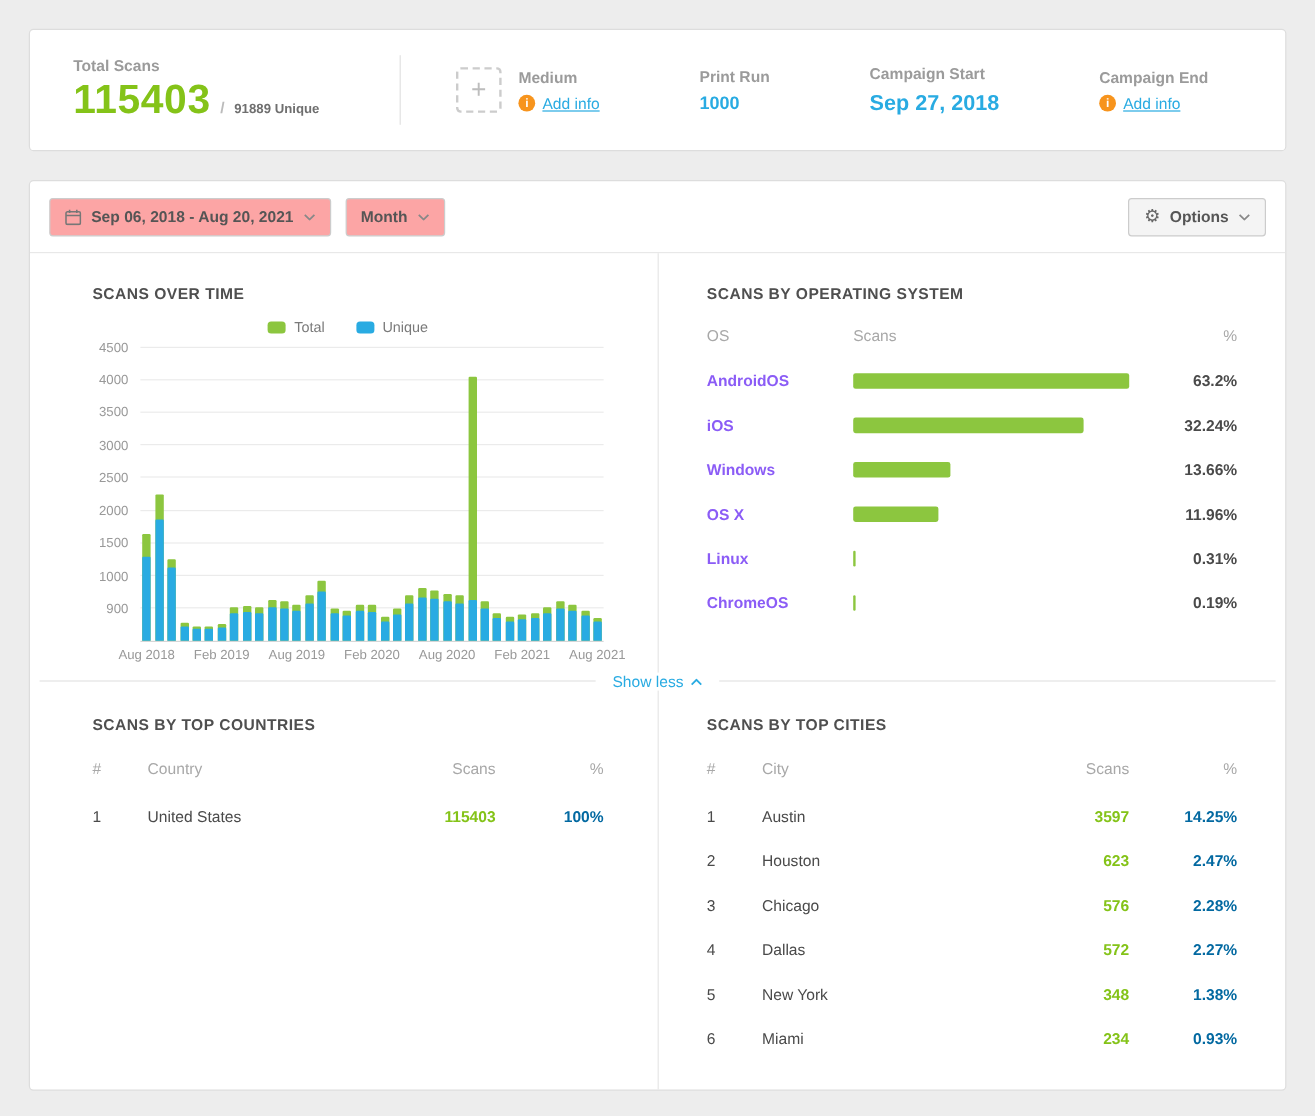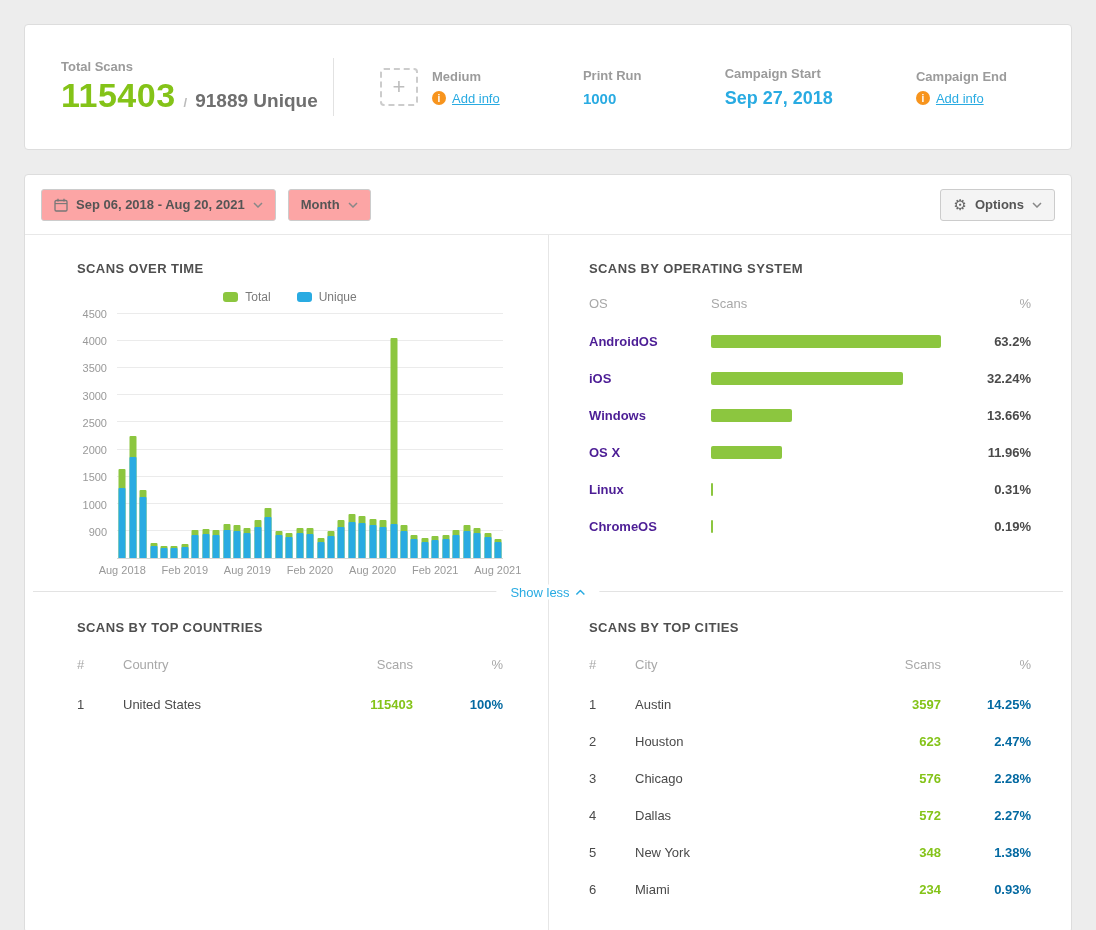--- a/index.html
+++ b/index.html
@@ -10,27 +10,27 @@
     color: #4a4a4a;
   }
   .page { padding: 24px; }
   .card {
     background: #fff;
     border: 1px solid #ddd;
     border-radius: 4px;
   }
 
   
-  .summary-card { height: 126px; display: flex; align-items: center; padding: 0 36px; }
+  .summary-card { height: 102px; display: flex; align-items: center; padding: 0 36px; }
   .sum-left { width: 272px; }
   .sum-label { font-size: 13px; font-weight: bold; color: #9b9b9b; }
   .sum-number-row { display: flex; align-items: baseline; gap: 8px; margin-top: 2px; }
   .big-number { font-size: 34px; font-weight: bold; color: var(--greenText, #84c318); letter-spacing: .5px; }
   .slash { color: #bbb; font-size: 13px; font-weight: bold; }
-  .unique { color: #6f6f6f; font-size: 19px; font-weight: bold; }
+  .unique { color: #6f6f6f; font-size: 11px; font-weight: bold; }
   .vdiv { width: 1px; height: 58px; background: #e2e2e2; }
   .sum-cols { flex: 1; display: flex; justify-content: space-between; padding: 0 28px 0 46px; align-items: center; }
   .sum-col .sum-label { margin-bottom: 7px; }
   .medium-col { display: flex; align-items: center; gap: 14px; }
   .dashed-box {
     width: 38px; height: 38px; border: 2px dashed #ccc; border-radius: 4px;
     display: flex; align-items: center; justify-content: center; cursor: pointer; background: #fff;
   }
   .plus { color: #bdbdbd; font-size: 22px; font-weight: 300; line-height: 1; }
   .addinfo-row { display: flex; align-items: center; gap: 6px; }
@@ -75,21 +75,21 @@
   .bar-total { background: var(--green, #8cc63f); z-index: 1; }
   .bar-unique { background: var(--blue, #29abe2); z-index: 2; }
   .xaxis { position: relative; height: 22px; margin-left: 40px; }
   .xtick { position: absolute; top: 5px; transform: translateX(-50%); font-size: 11px; color: #999; white-space: nowrap; }
 
   
   .os-header, .os-row { display: grid; grid-template-columns: 122px 1fr 90px; align-items: center; }
   .os-header { color: #a8a8a8; font-size: 13px; padding: 20px 0 12px; }
   .os-header .right, .os-pct { text-align: right; }
   .os-row { height: 37px; }
-  .os-name { font-size: 13px; font-weight: bold; color: #4c1d95; }
+  .os-name { font-size: 13px; font-weight: bold; color: #8b5cf6; }
   .os-track { position: relative; height: 13px; }
   .os-bar { height: 13px; background: var(--green, #8cc63f); border-radius: 2px; min-width: 2px; }
   .os-pct { font-size: 13px; font-weight: bold; color: #4a4a4a; }
 
   
   .show-less-divider { border-top: 1px solid #e3e3e3; margin: 0 8px; position: relative; height: 0; }
   .show-less {
     position: absolute; left: 50%; top: 0; transform: translate(-50%, -50%);
     background: #fff; padding: 0 14px; color: var(--blue, #29abe2); font-size: 13px;
     display: inline-flex; align-items: center; gap: 6px; cursor: pointer; white-space: nowrap;

